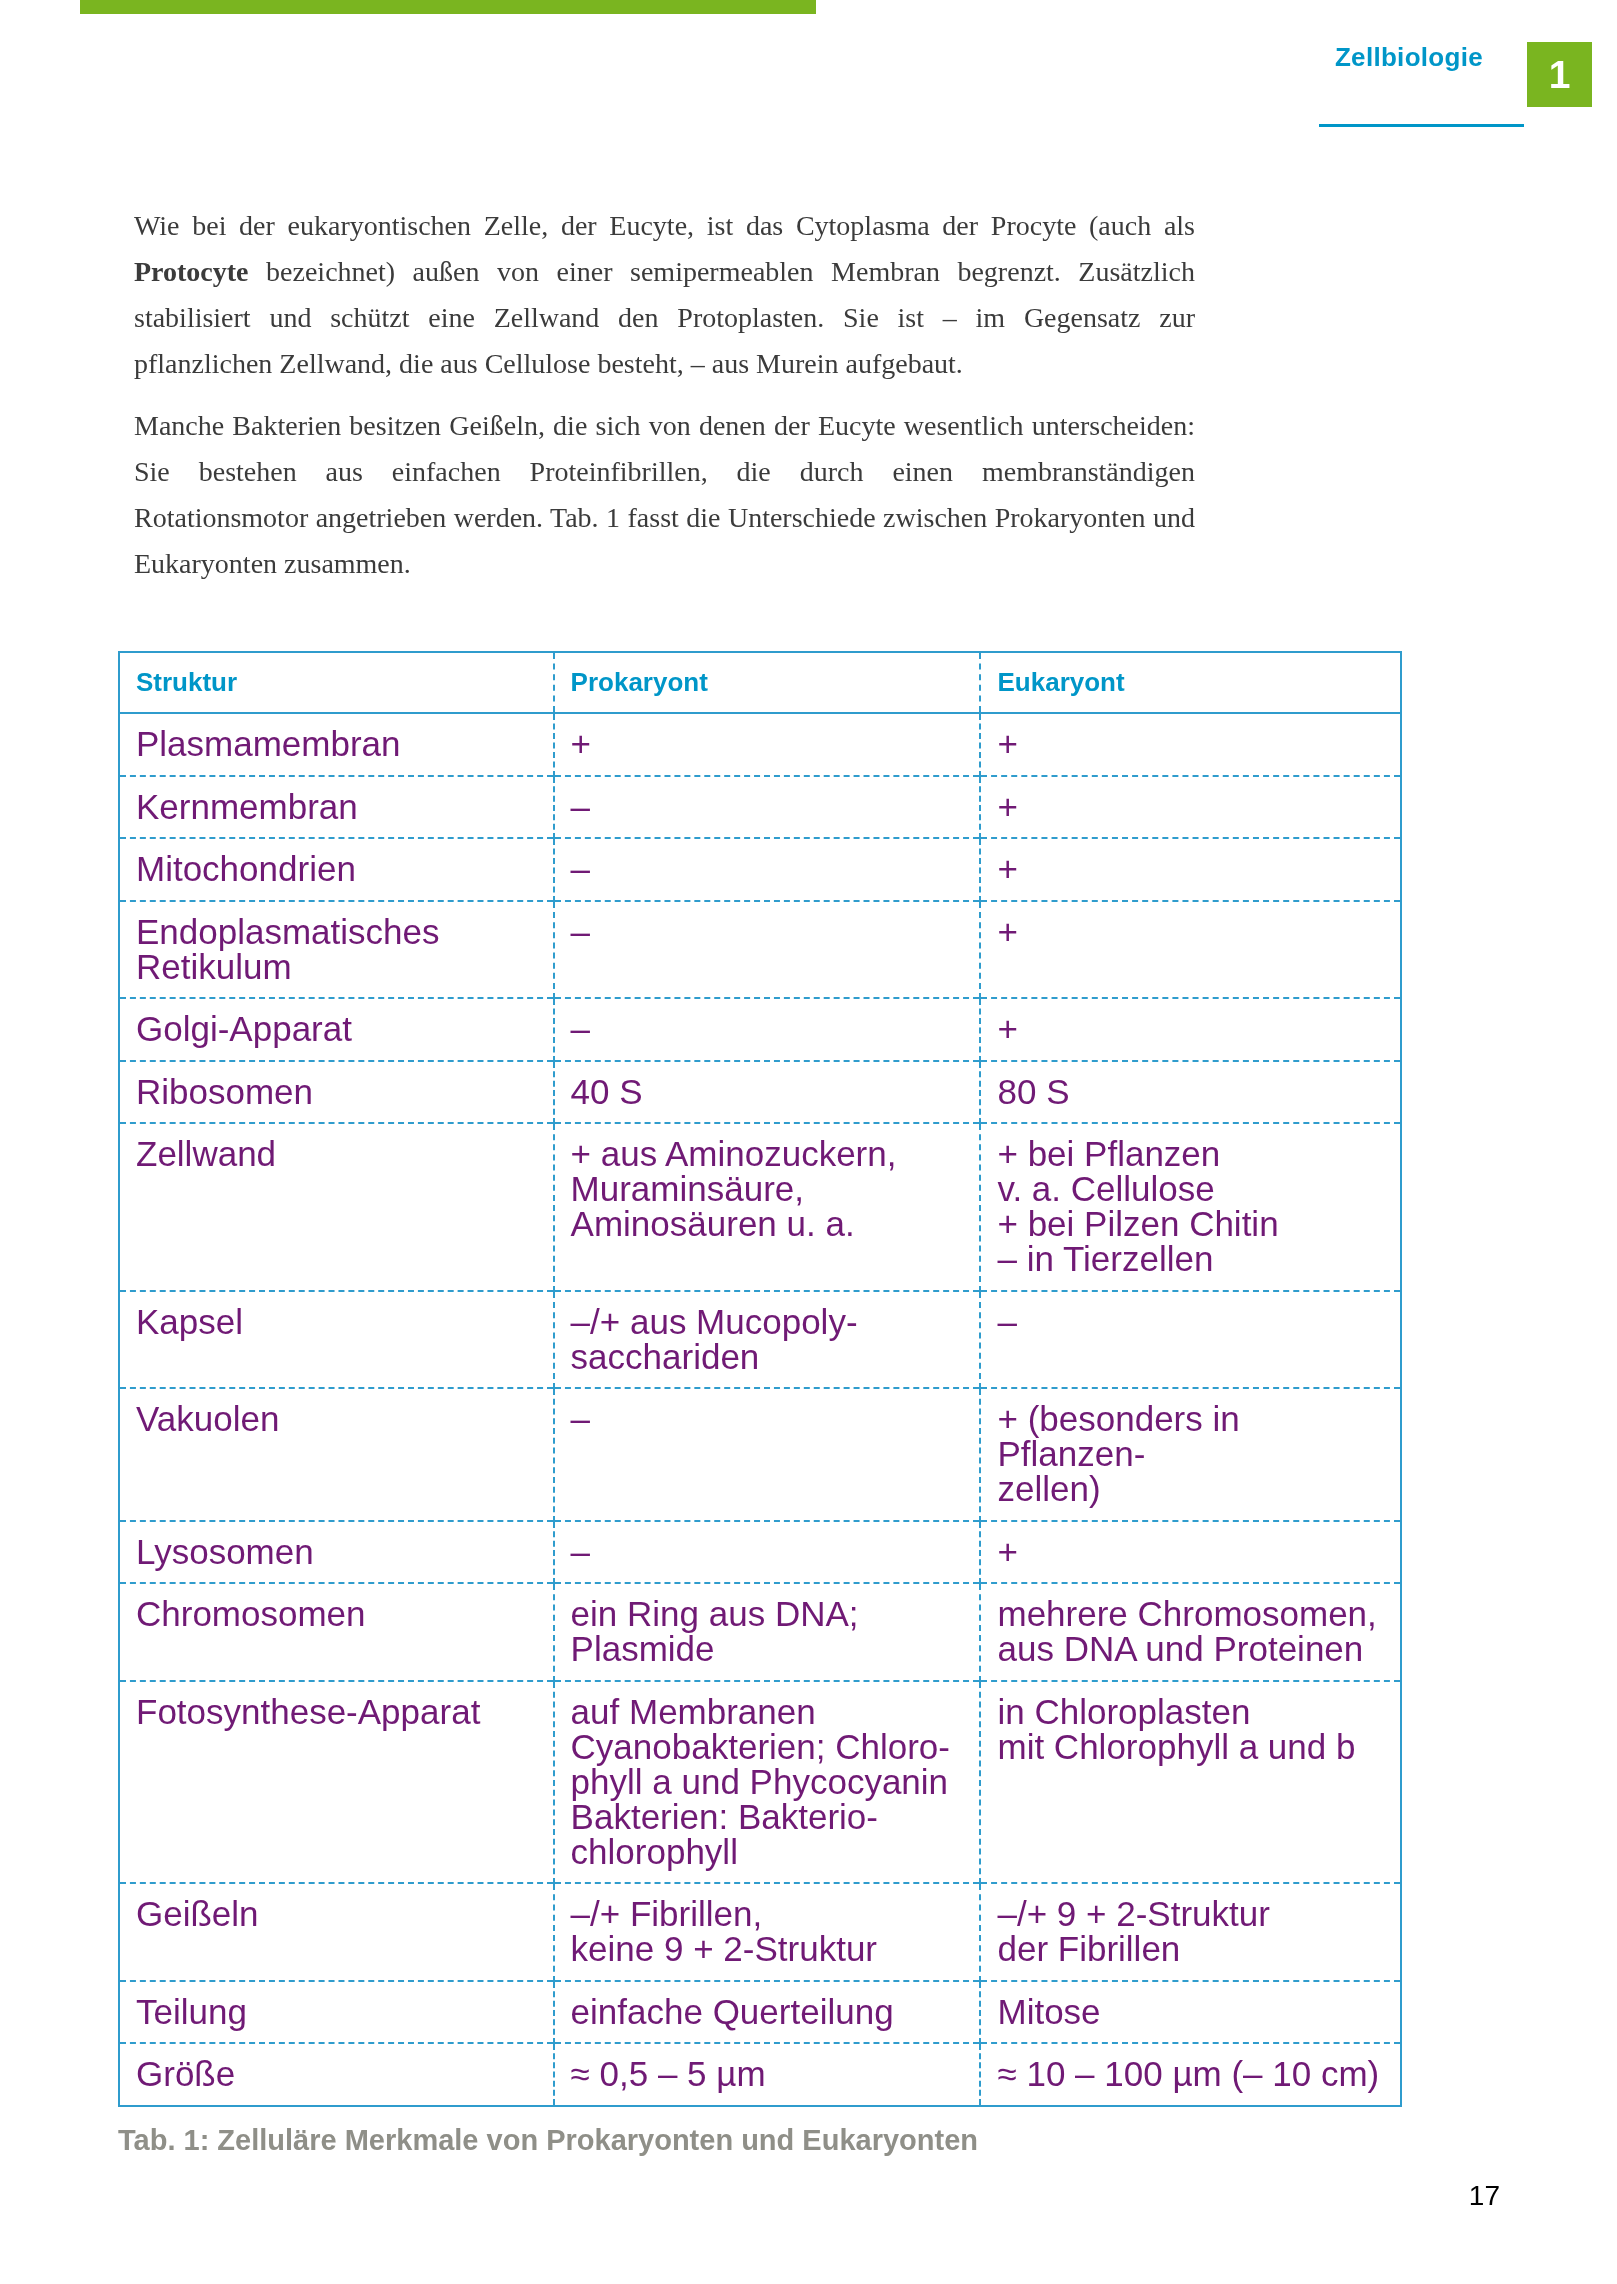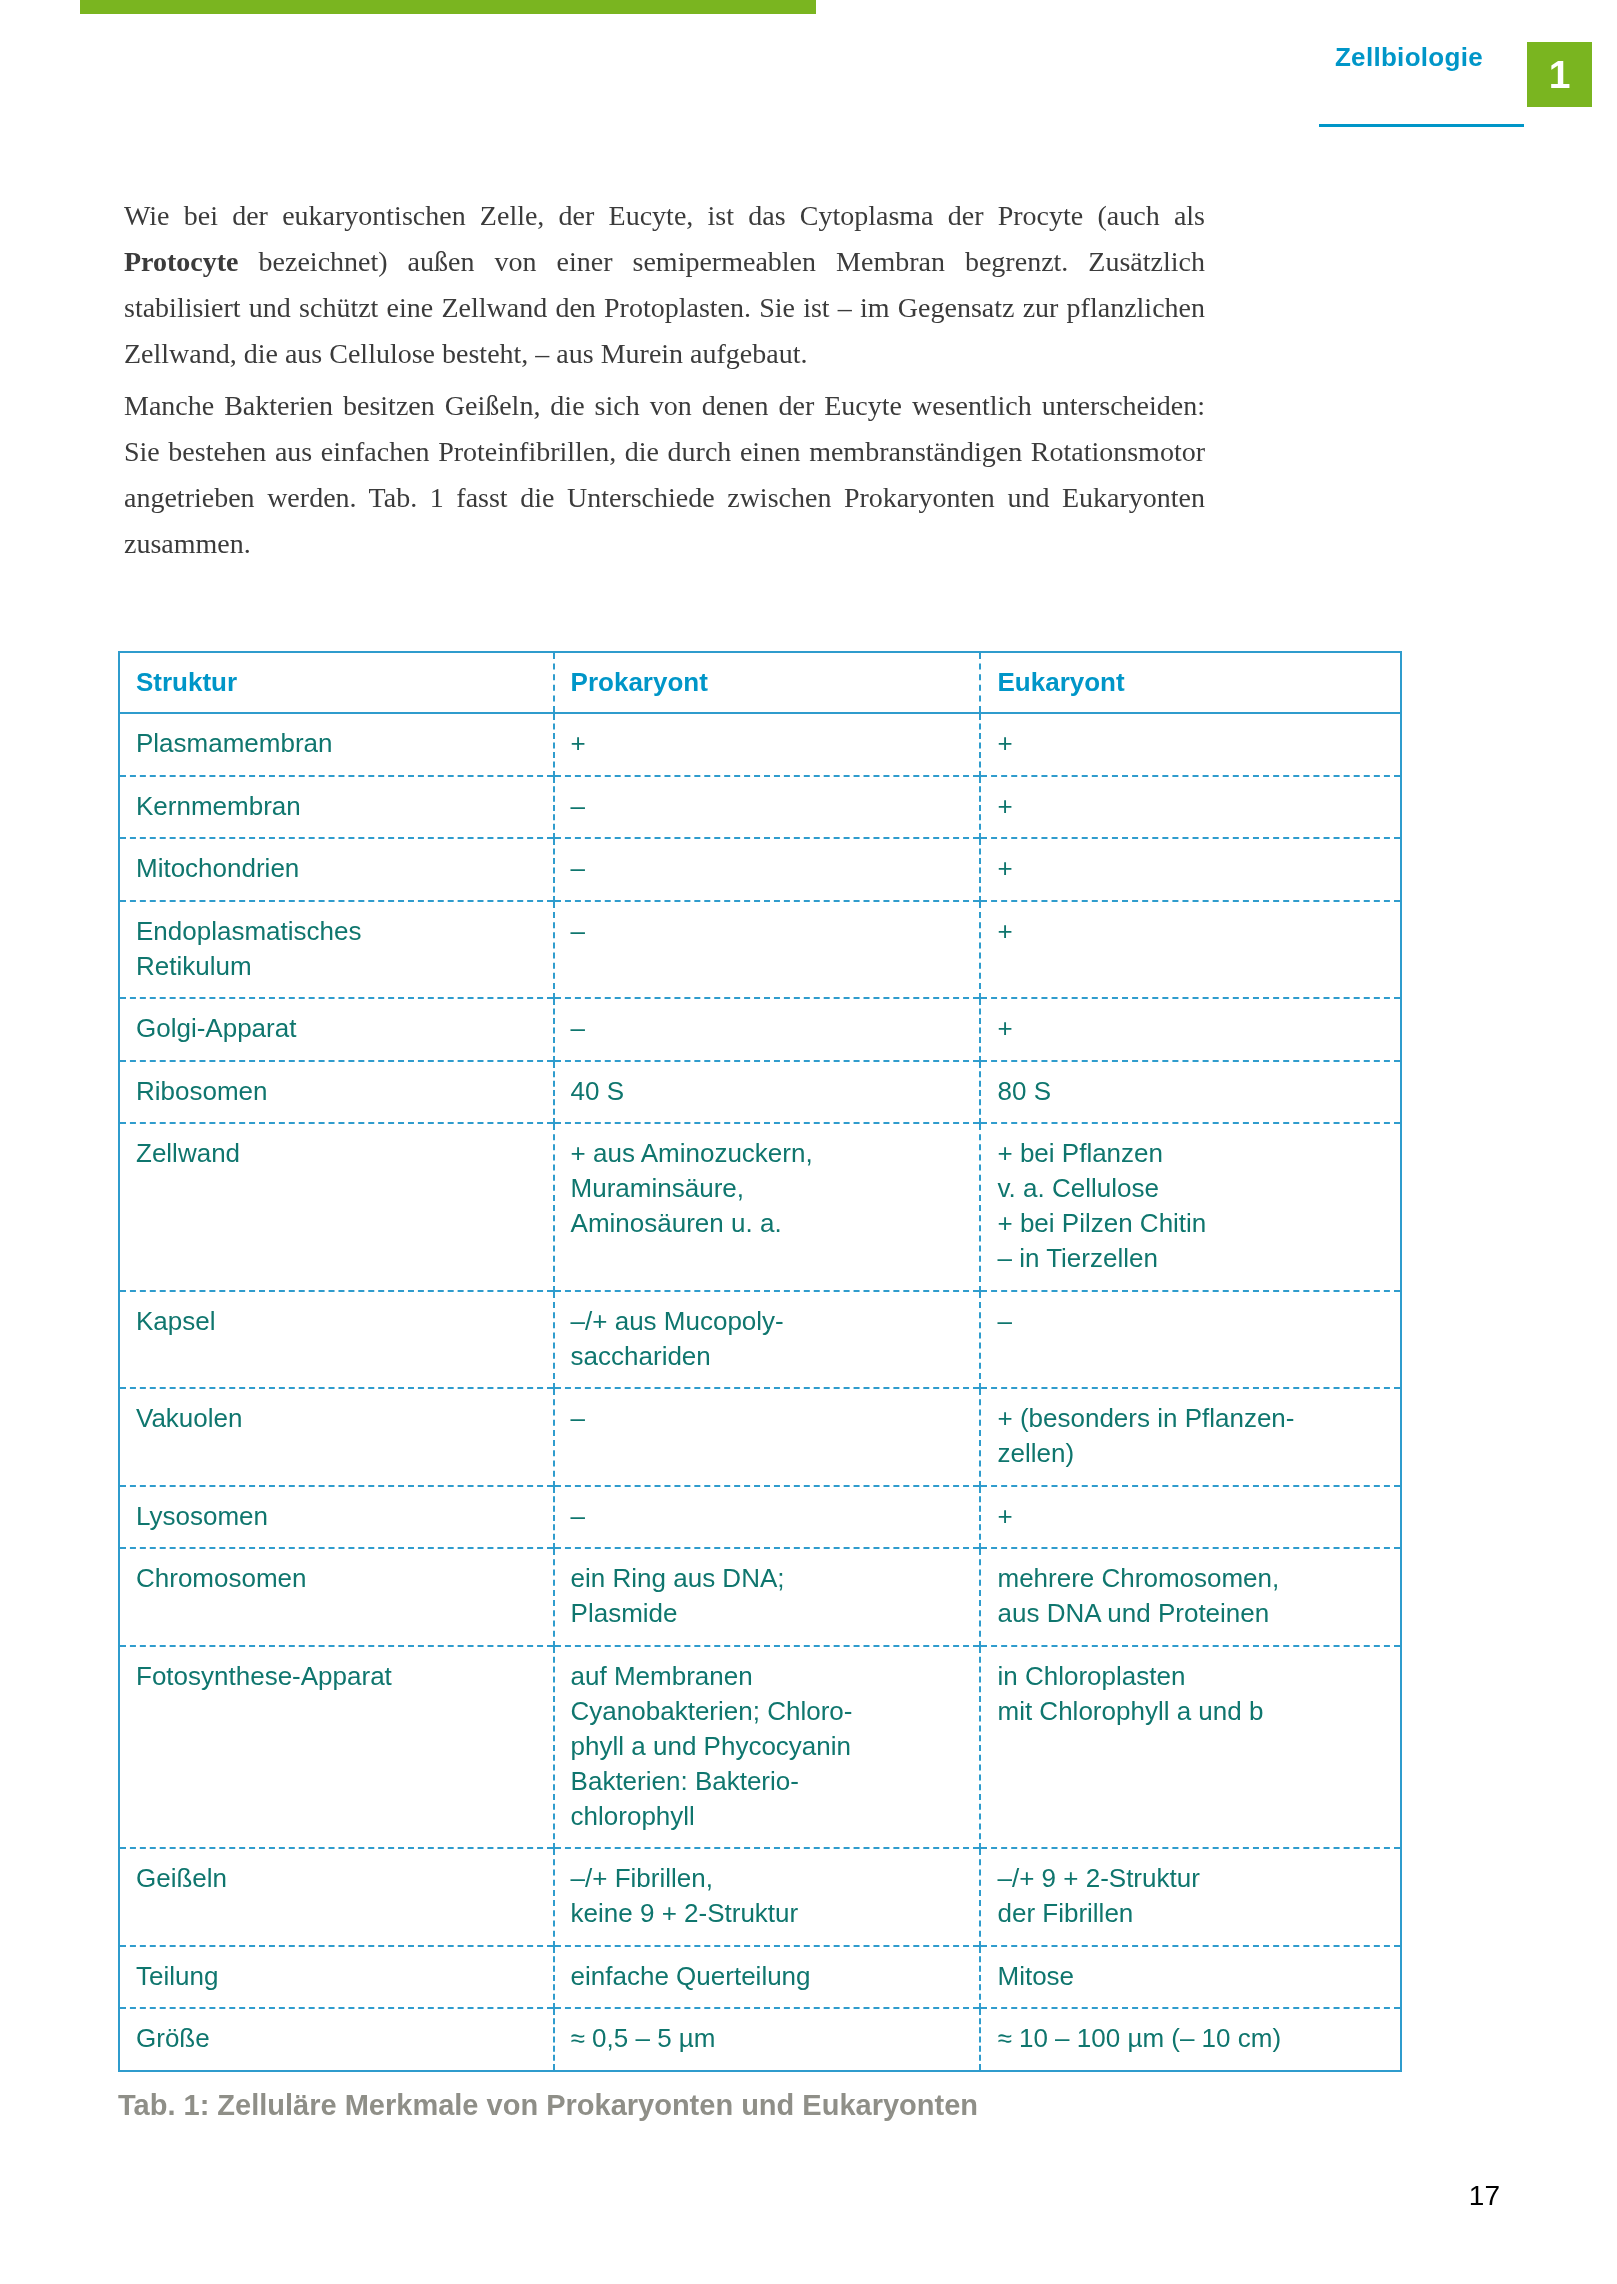--- a/index.html
+++ b/index.html
@@ -66,21 +66,21 @@
     position: absolute;
     left: 118px;
     top: 187px;
     width: 1093px;
     font-family: "Liberation Serif", serif;
     font-size: 28px;
     line-height: 46px;
     color: #3b3b3b;
     text-align: justify;
   }
-  .body-text p { margin: 6px; }
+  .body-text p { margin: 16px; }
   .bold { font-weight: 700; }
 
   
   .table-block {
     position: absolute;
     left: 118px;
     top: 651px;
     width: 1284px;
   }
   table.compare {
@@ -92,23 +92,23 @@
   }
   table.compare th {
     color: #0096c8;
     font-size: 26px;
     font-weight: 700;
     text-align: left;
     padding: 14px 9.4px 14px 16px;
     border-bottom: 2px solid #2f9ccd;
   }
   table.compare td {
-    font-size: 26px;
+    font-size: 35px;
     line-height: 35px;
-    color: #0f766e;
+    color: #701a75;
     vertical-align: top;
     padding: 12px 9.4px 13.5px 16px;
     white-space: pre-line;
   }
   table.compare th + th,
   table.compare td + td {
     border-left: 2px dashed #2f9ccd;
   }
   table.compare tbody tr + tr td {
     border-top: 2px dashed #2f9ccd;

